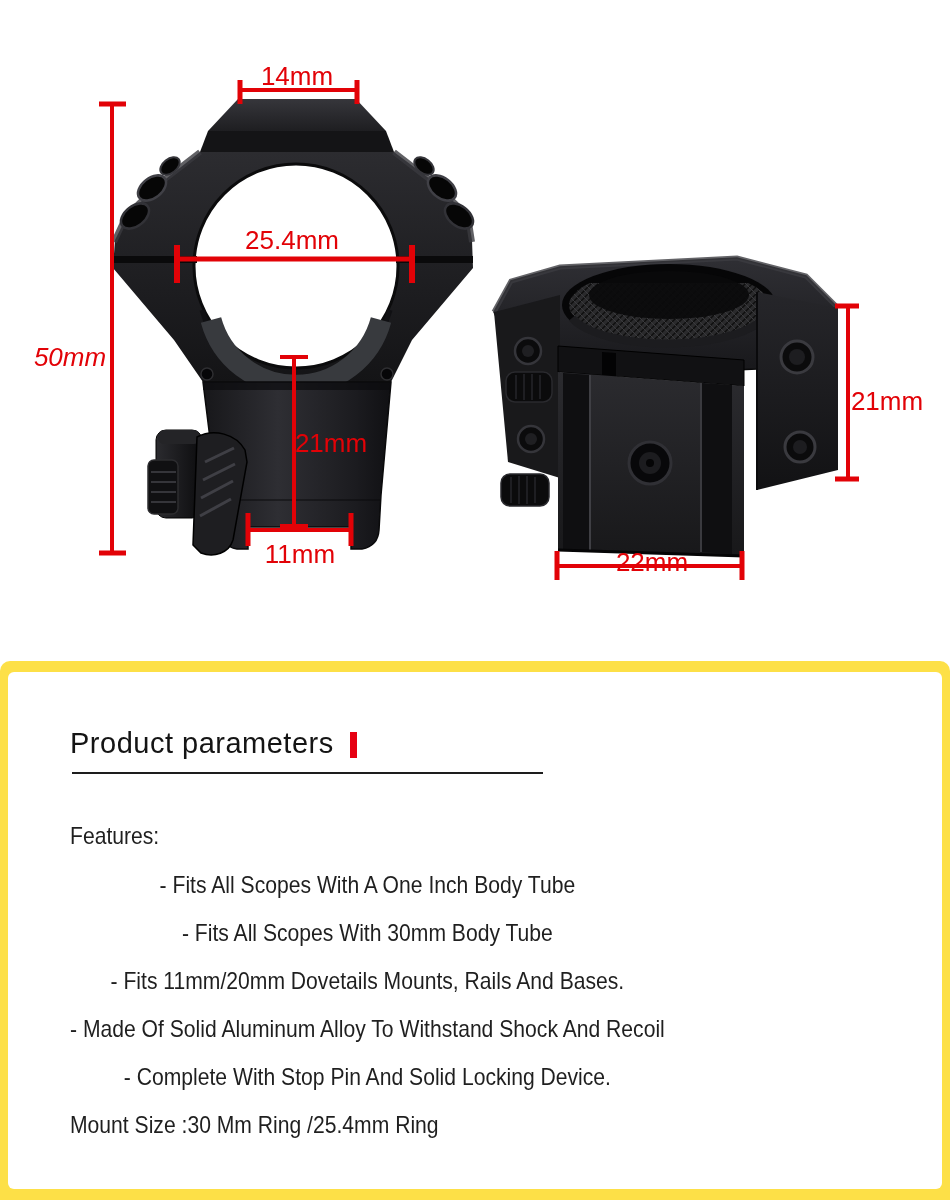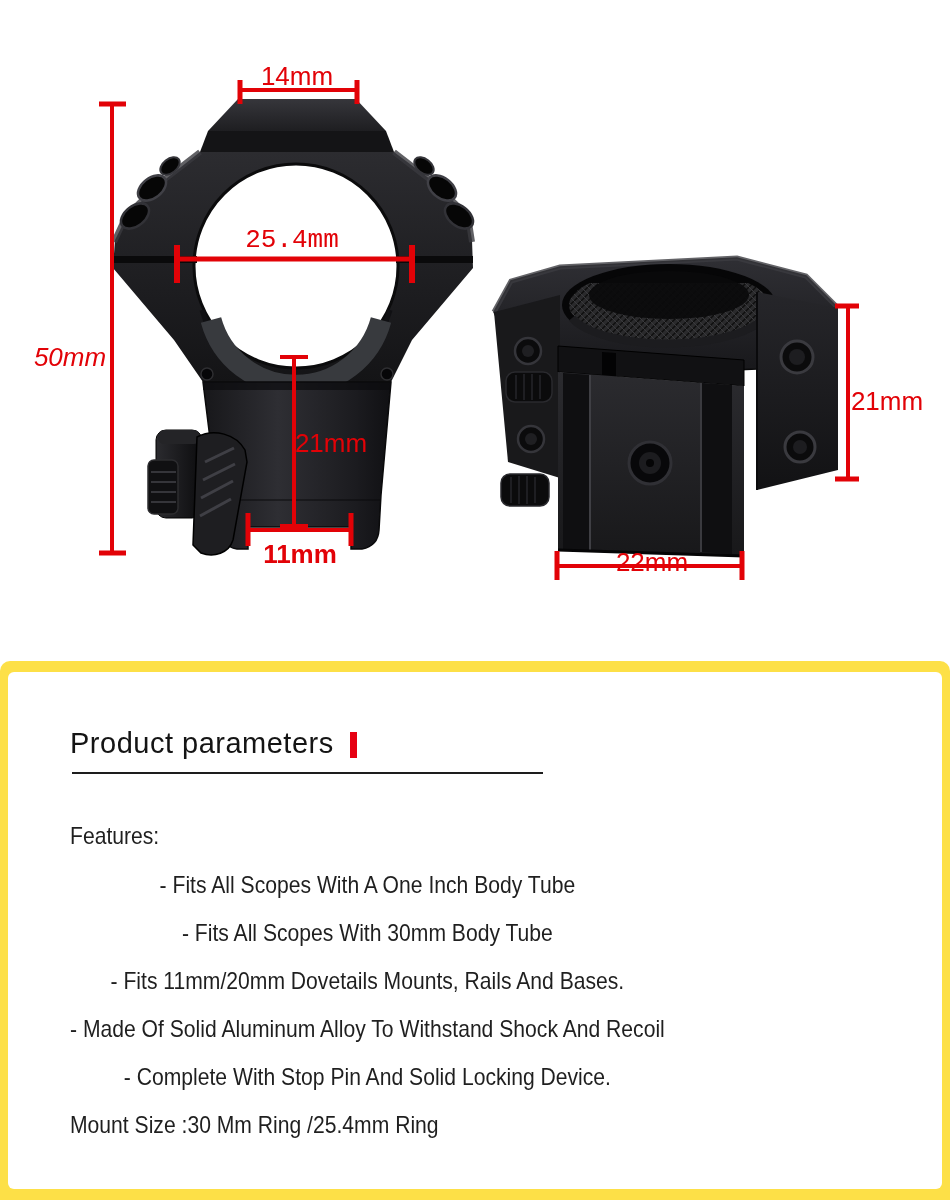--- a/index.html
+++ b/index.html
@@ -216,24 +216,24 @@
 
         <path d="M848,306 V479" stroke-width="4"></path>
         <path d="M835,306 H859 M835,479 H859" stroke-width="5"></path>
 
         <path d="M557,566 H742" stroke-width="4"></path>
         <path d="M557,551 V580 M742,551 V580" stroke-width="5"></path>
       </g>
     </svg>
 
     <div class="dim-label" style="left:237px;top:62px;width:120px;">14mm</div>
-    <div class="dim-label" style="left:217px;top:226px;width:150px;font-family:Liberation Mono, monospace;">25.4mm</div>
+    <div class="dim-label" style="left:217px;top:226px;width:150px;">25.4mm</div>
     <div class="dim-label" style="left:20px;top:343px;width:100px;font-style:italic;">50mm</div>
     <div class="dim-label" style="left:281px;top:429px;width:100px;">21mm</div>
-    <div class="dim-label" style="left:240px;top:540px;width:120px;font-weight:bold;">11mm</div>
+    <div class="dim-label" style="left:240px;top:540px;width:120px;">11mm</div>
     <div class="dim-label" style="left:837px;top:387px;width:100px;">21mm</div>
     <div class="dim-label" style="left:592px;top:548px;width:120px;">22mm</div>
   </div>
 
   <div id="panel-frame">
     <div id="panel">
 
       <div id="title-row">
         <span id="panel-title">Product parameters</span>
         <span id="title-accent"></span>

